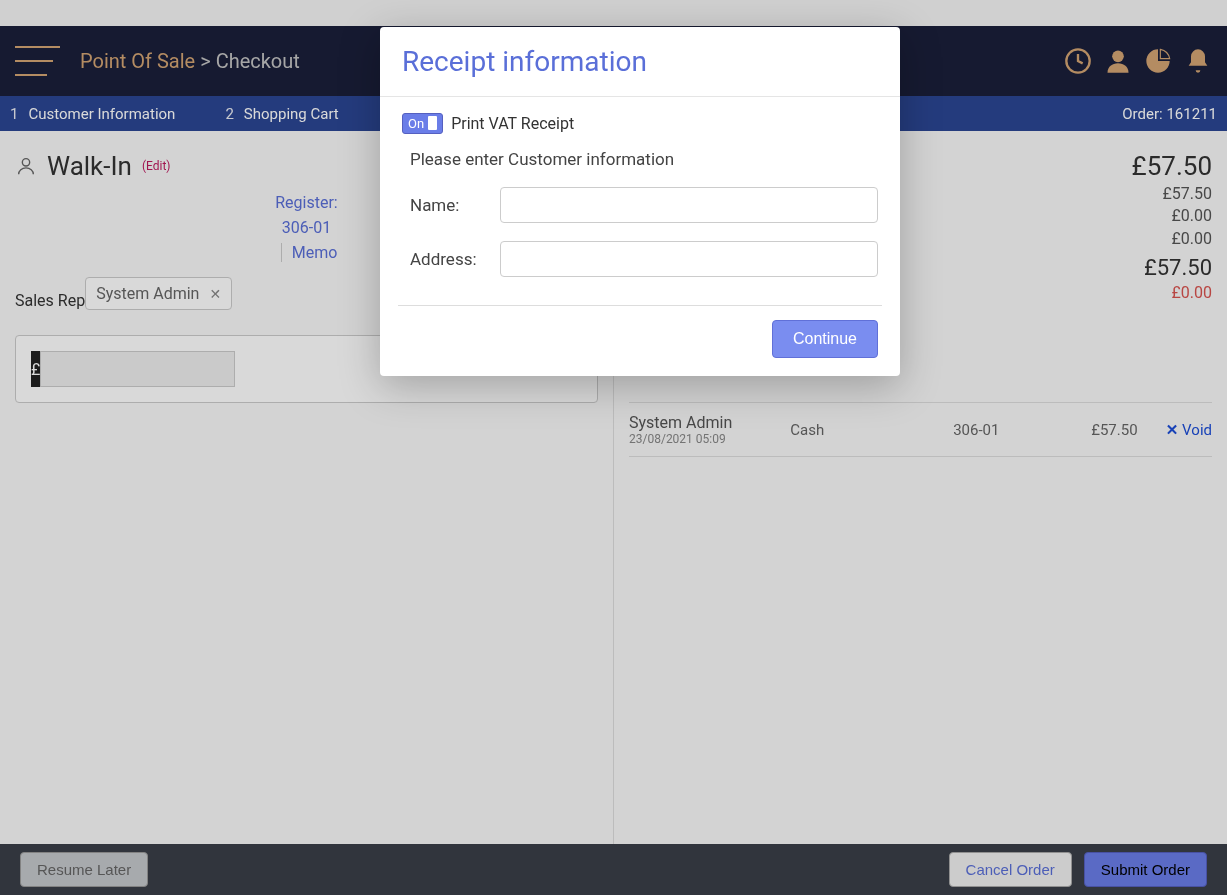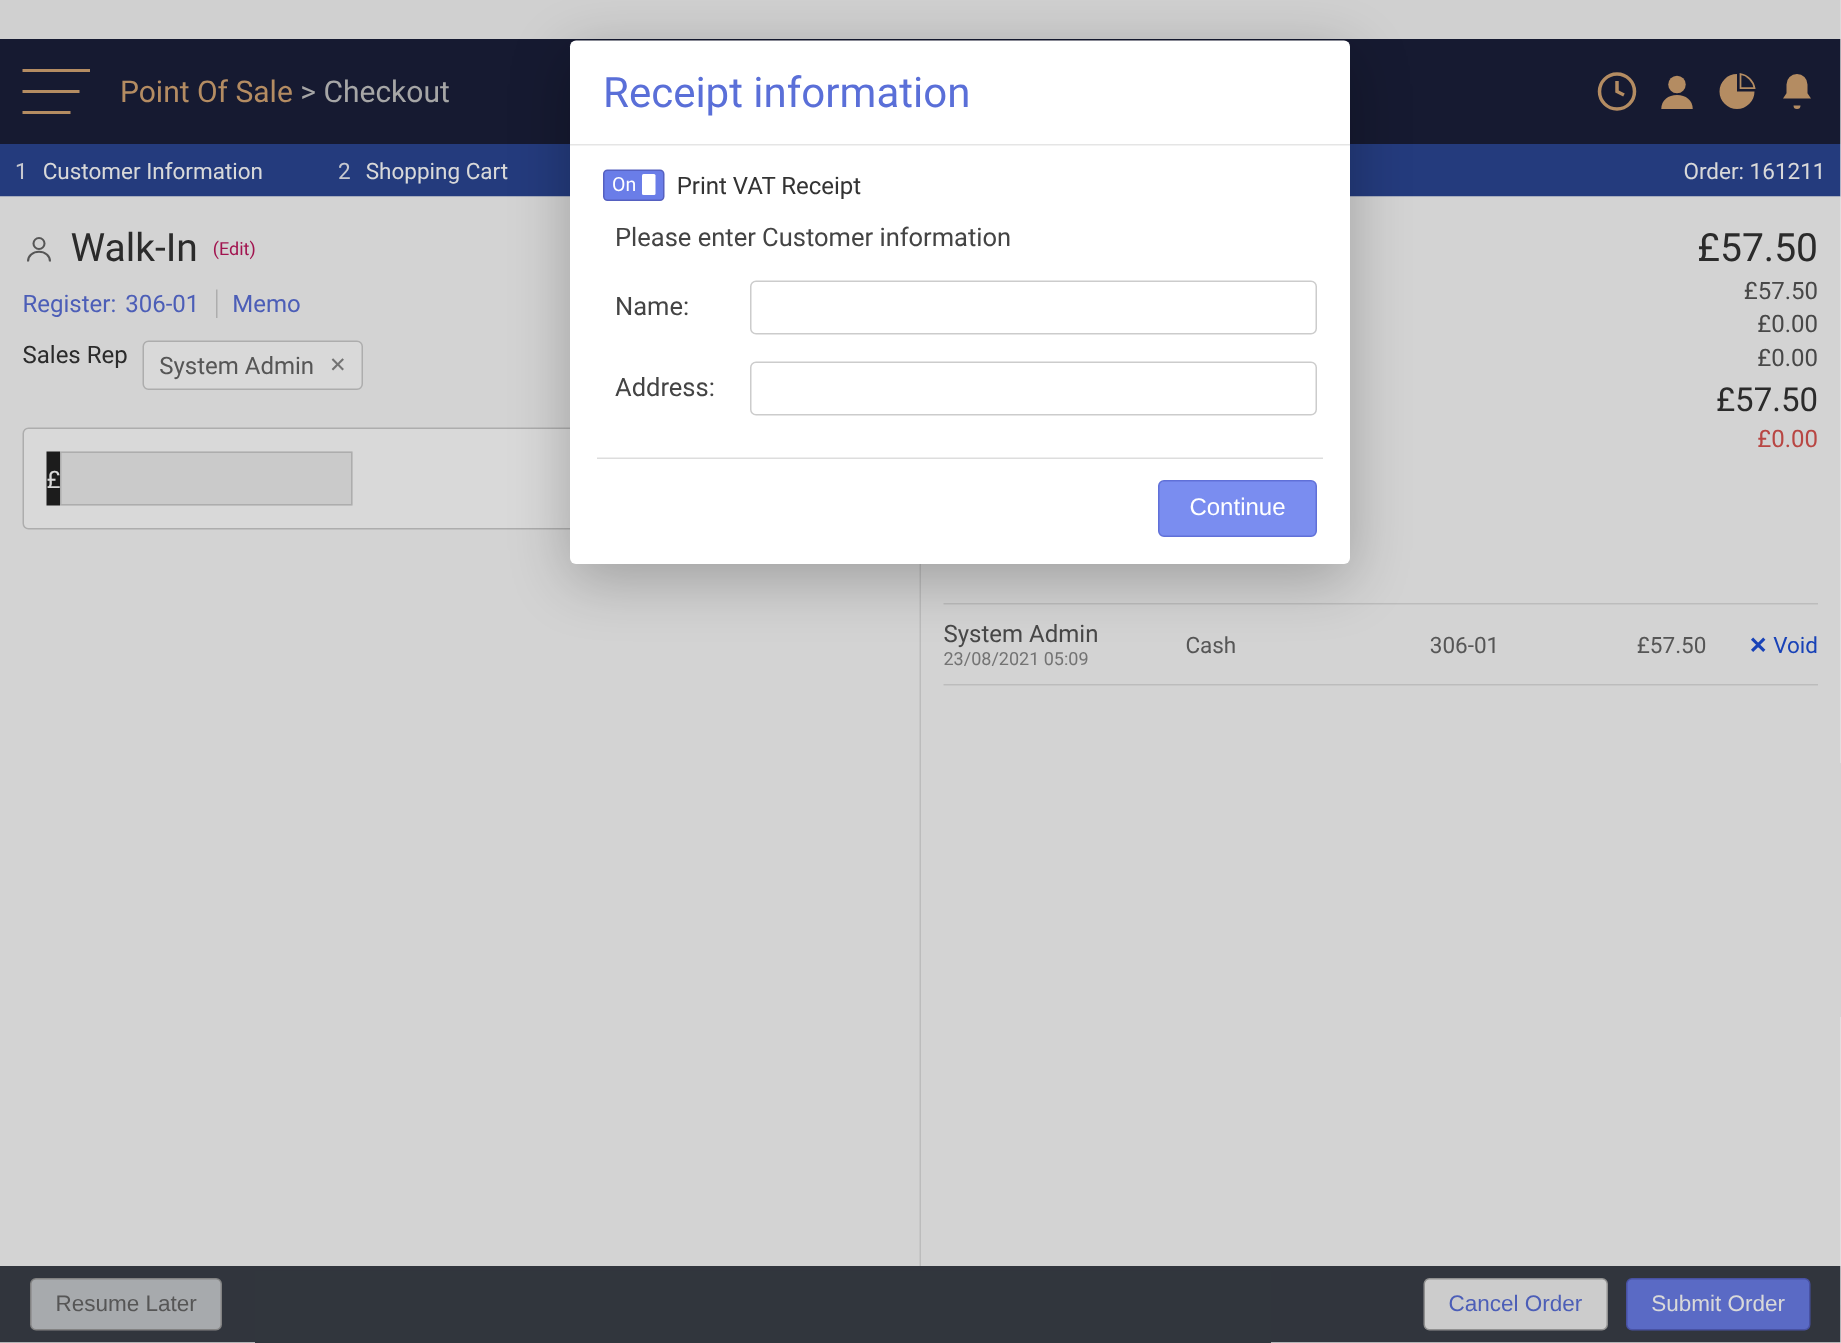--- a/index.html
+++ b/index.html
@@ -124,35 +124,35 @@
       font-size: 12px;
       cursor: pointer;
     }
     
     .register-row {
       display: flex;
       align-items: center;
       gap: 6px;
       margin-bottom: 15px;
       font-size: 16px;
+      flex-direction: column;
     }
     .register-label { color: #5a6fd8; }
     .register-value { color: #5a6fd8; }
     .memo-link {
       color: #5a6fd8;
       cursor: pointer;
       margin-left: 5px;
       border-left: 1px solid #ccc;
       padding-left: 10px;
     }
     
     .salesrep-row {
       display: flex;
-      align-items: flex-start;
-      gap: 10px;
+      align-items: flex-end;
       margin-bottom: 25px;
       font-size: 16px;
     }
     .salesrep-tag {
       border: 1px solid #ccc;
       border-radius: 4px;
       padding: 6px 10px;
       display: flex;
       align-items: center;
       gap: 10px;
@@ -259,21 +259,21 @@
       border: 1px solid #999;
     }
     .btn-cancel {
       background: #f0f0f0;
       color: #5a6fd8;
       margin-left: auto;
       border: 1px solid #aaa;
     }
     .btn-submit {
       background: #6a7de8;
-      color: #ffffff;
+      color: #000000;
       border: 1px solid #5560c0;
     }
     
     
     .overlay {
       position: absolute;
       top: 0; left: 0; right: 0; bottom: 0;
       background: rgba(0,0,0,0.15);
       z-index: 100;
     }

